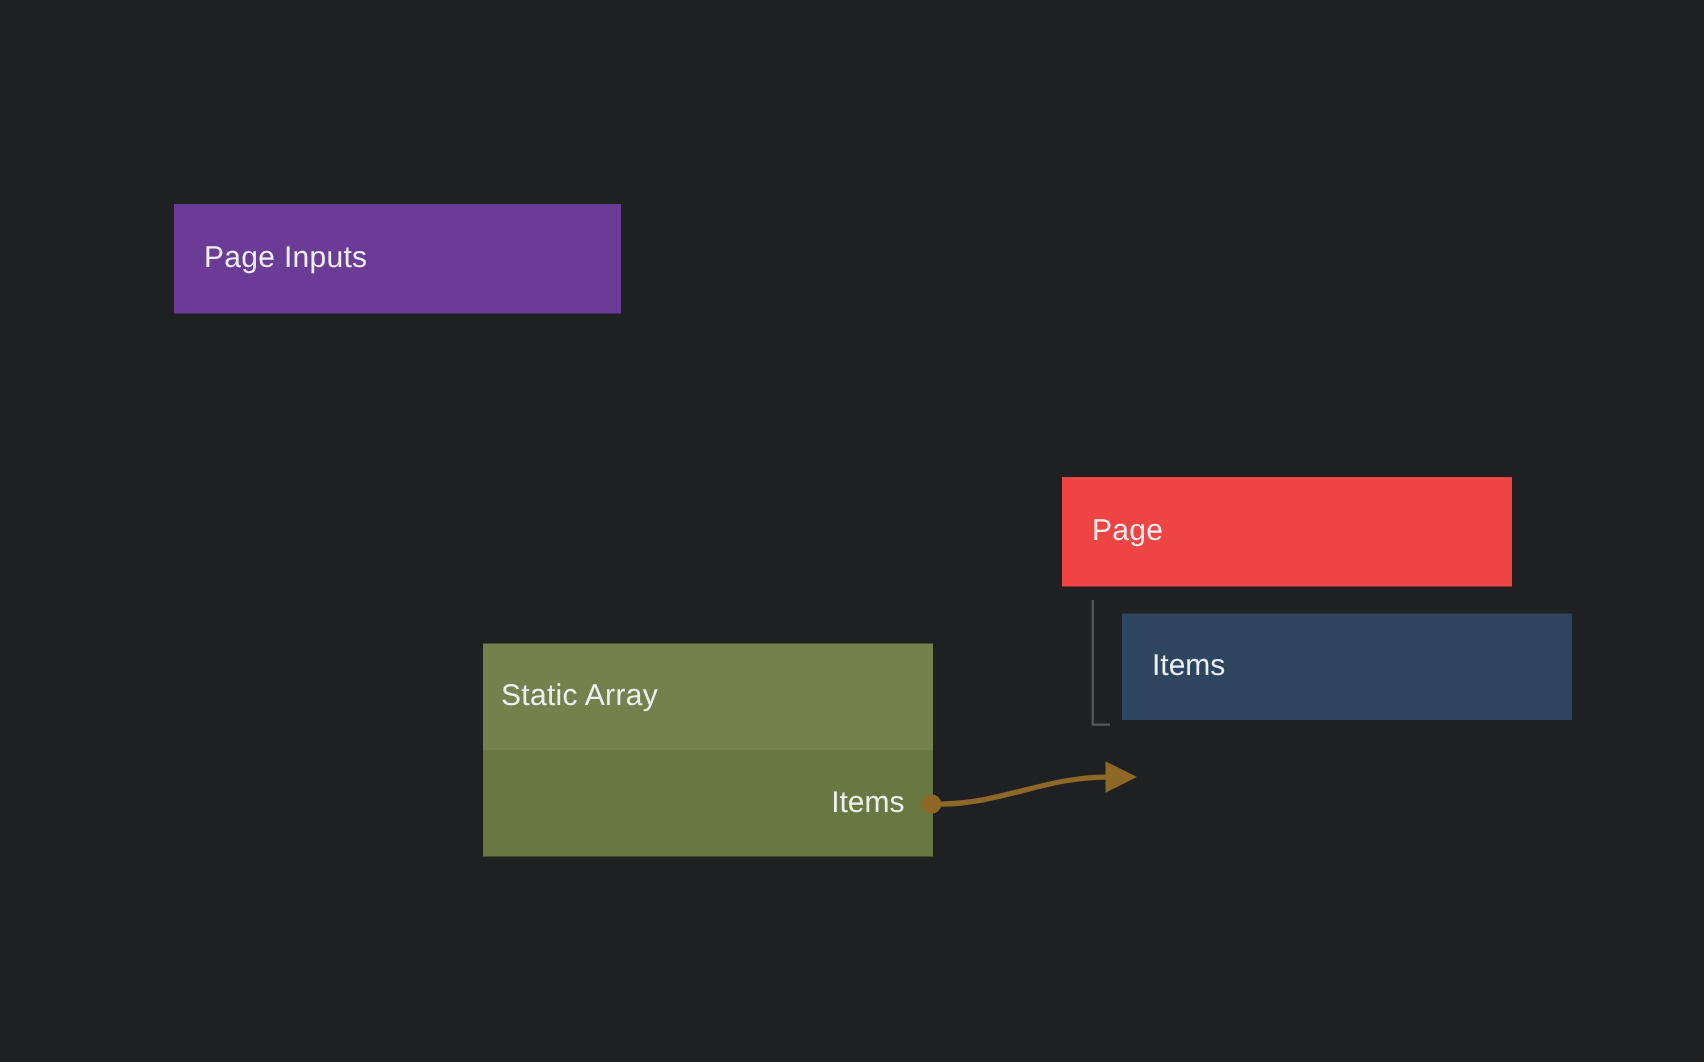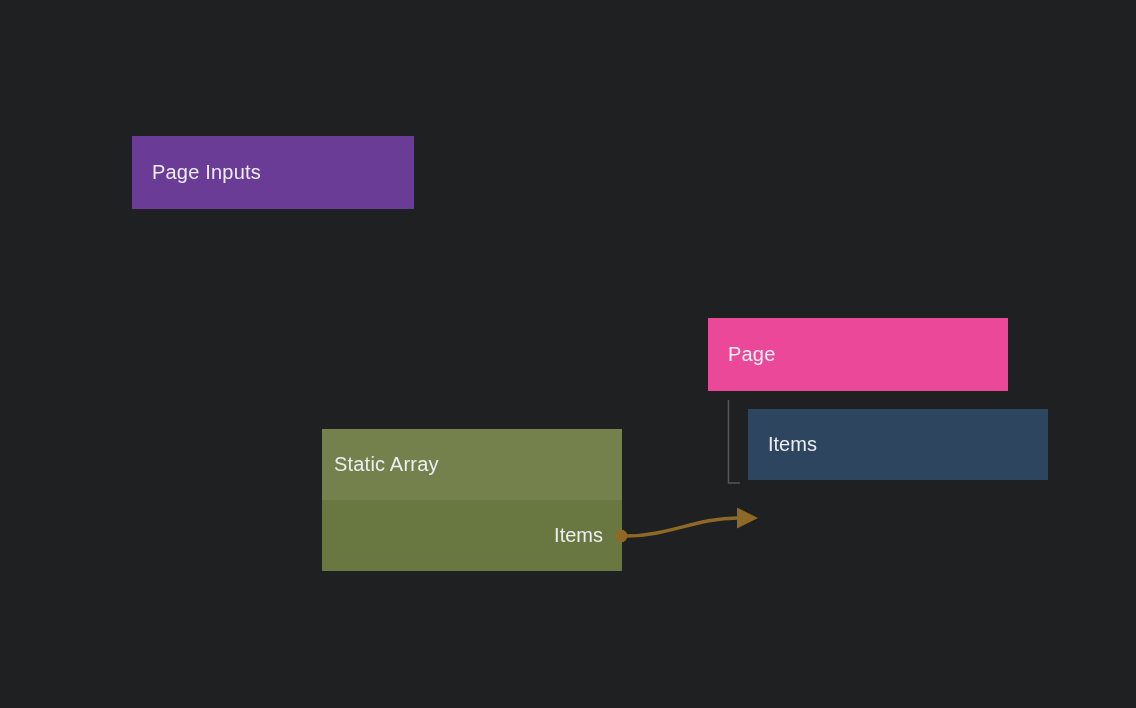--- a/index.html
+++ b/index.html
@@ -65,27 +65,27 @@
     stroke-linecap: round;
     pointer-events: stroke;
   }
 </style>
 </head>
 <body>
 
 <div class="canvas" style="background: rgb(31, 32, 34);">
 
   <div class="node" style="left:116px; top:136px; width:298px;">
-    <div class="node-header h73" style="background: rgb(106, 60, 149); margin-left: 16px;">
+    <div class="node-header h73" style="background: rgb(106, 60, 149);">
       <span class="node-title">Page Inputs</span>
     </div>
   </div>
 
   <div class="node" style="left:708px; top:318px; width:300px;">
-    <div class="node-header h73" style="background: #ec4899;">
+    <div class="node-header h73" style="background: #ef4444;">
       <span class="node-title">Page</span>
     </div>
   </div>
 
   <div class="node" style="left:748px; top:409px; width:300px;">
     <div class="node-row" style="background: rgb(46, 69, 96);">
       <span class="port-label">Items</span>
     </div>
   </div>
 

